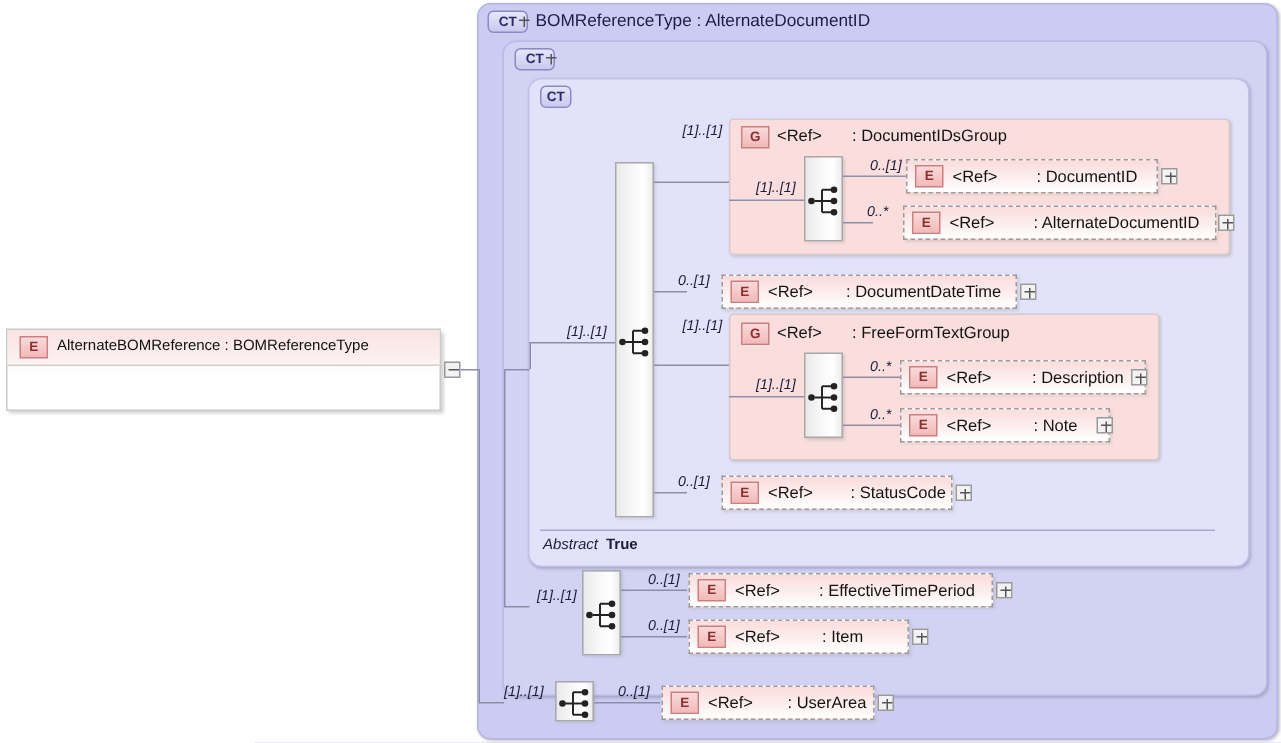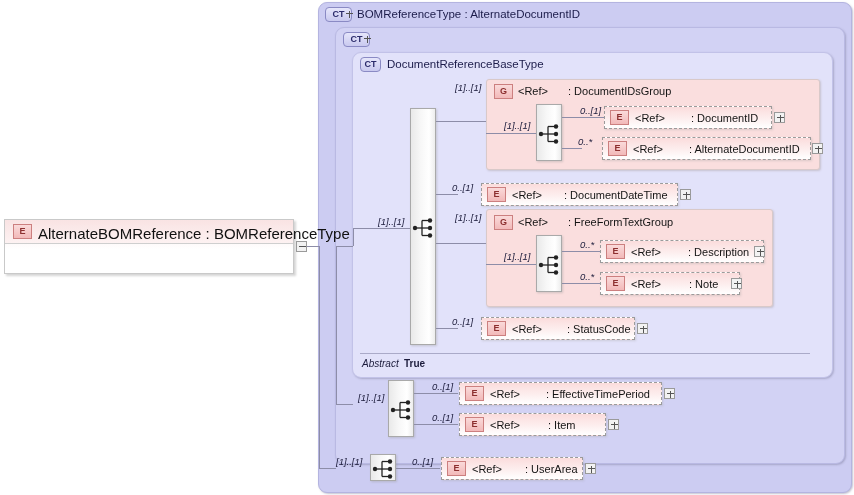--- a/index.html
+++ b/index.html
@@ -65,21 +65,21 @@
     position:absolute;box-sizing:border-box;
     width:19px;height:15px;
     border:1px solid #cc7f7f;
     background:linear-gradient(#fadada,#f2b9b9);
     color:#8c2f2f;
     font-size:9px;font-weight:bold;
     line-height:13px;text-align:center;
   }
   .e-title{
     position:absolute;white-space:nowrap;
-    font-size:15px;color:#111;text-align:right;
+    font-size:10px;color:#111;text-align:right;
   }
   .anno{
     position:absolute;
     font-style:italic;
     font-size:10px;
     color:#333;
     line-height:12px;
     white-space:pre-line;
   }
 
@@ -167,21 +167,20 @@
   <div class="ct-title" style="left:357px;top:7px;">BOMReferenceType : AlternateDocumentID</div>
 
   <div class="ctbox lvl2 abs" style="left:335px;top:27px;width:510px;height:437px;"></div>
   <div class="ct-badge" style="left:343px;top:32px;width:27px;">CT</div>
   <div class="abs" style="left:362px;top:34px;width:9px;height:11px;">
     <div class="expander plus" style="left:0;top:0;width:9px;height:11px;border:none;background:transparent;"></div>
   </div>
 
   <div class="ctbox lvl3 abs" style="left:352px;top:52px;width:481px;height:326px;"></div>
   <div class="ct-badge" style="left:360px;top:57px;width:21px;">CT</div>
-  <div class="ct-title" style="left:387px;top:57px;">DocumentReferenceBaseType</div>
 
   <div class="absrow-line" style="left:360px;top:353px;width:450px;"></div>
   <div class="abs-key" style="left:362px;top:358px;">Abstract</div>
   <div class="abs-val" style="left:404px;top:358px;">True</div>
 
   <div class="elembox" style="left:4px;top:219px;width:290px;height:55px;">
     <div class="ehead">
       <div class="e-badge" style="left:8px;top:4px;">E</div>
       <div class="e-title" style="left:33px;top:5px;">AlternateBOMReference : BOMReferenceType</div>
     </div>

